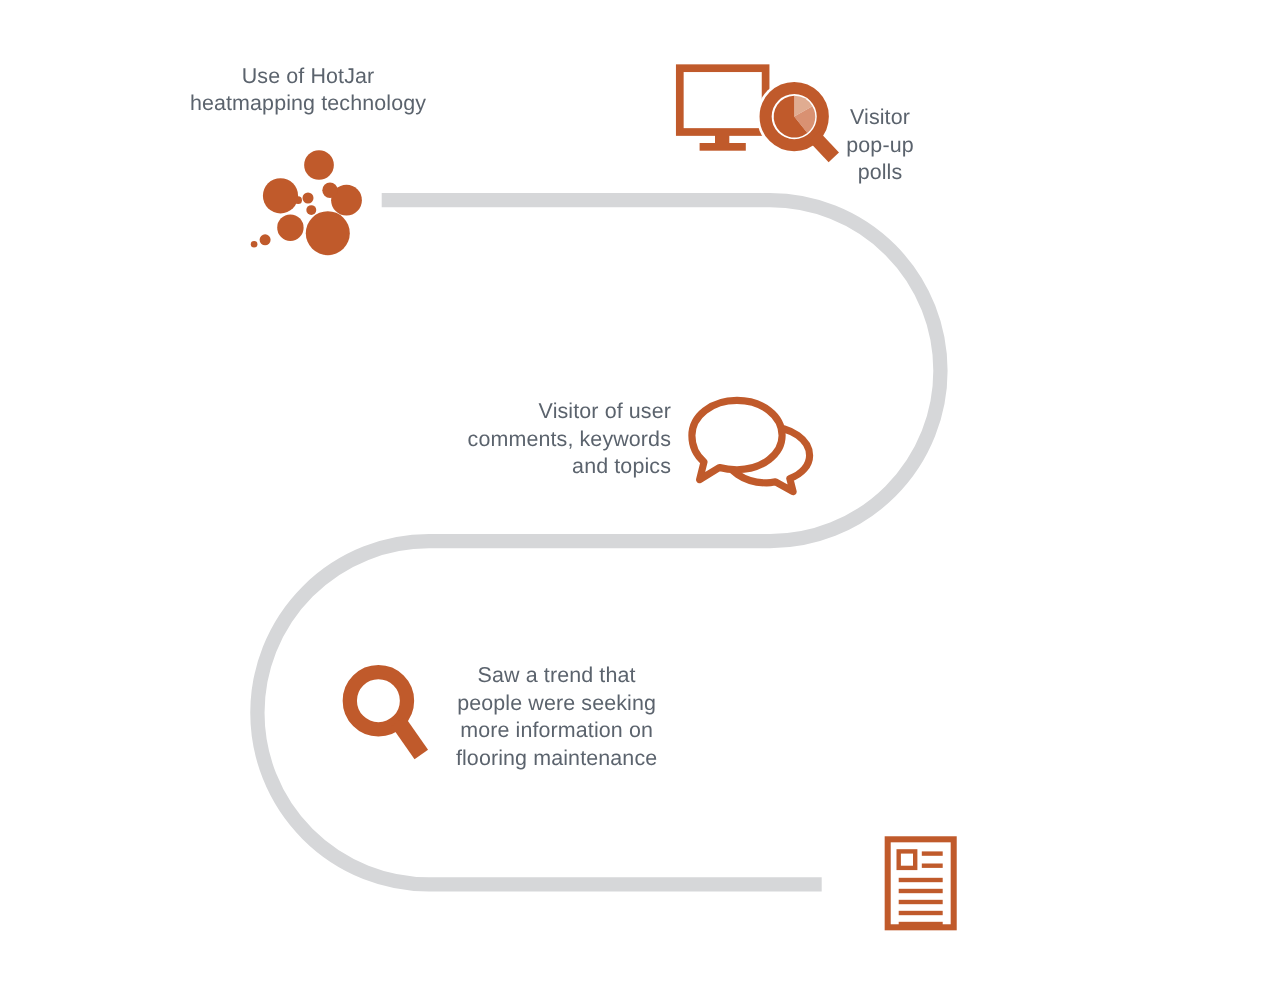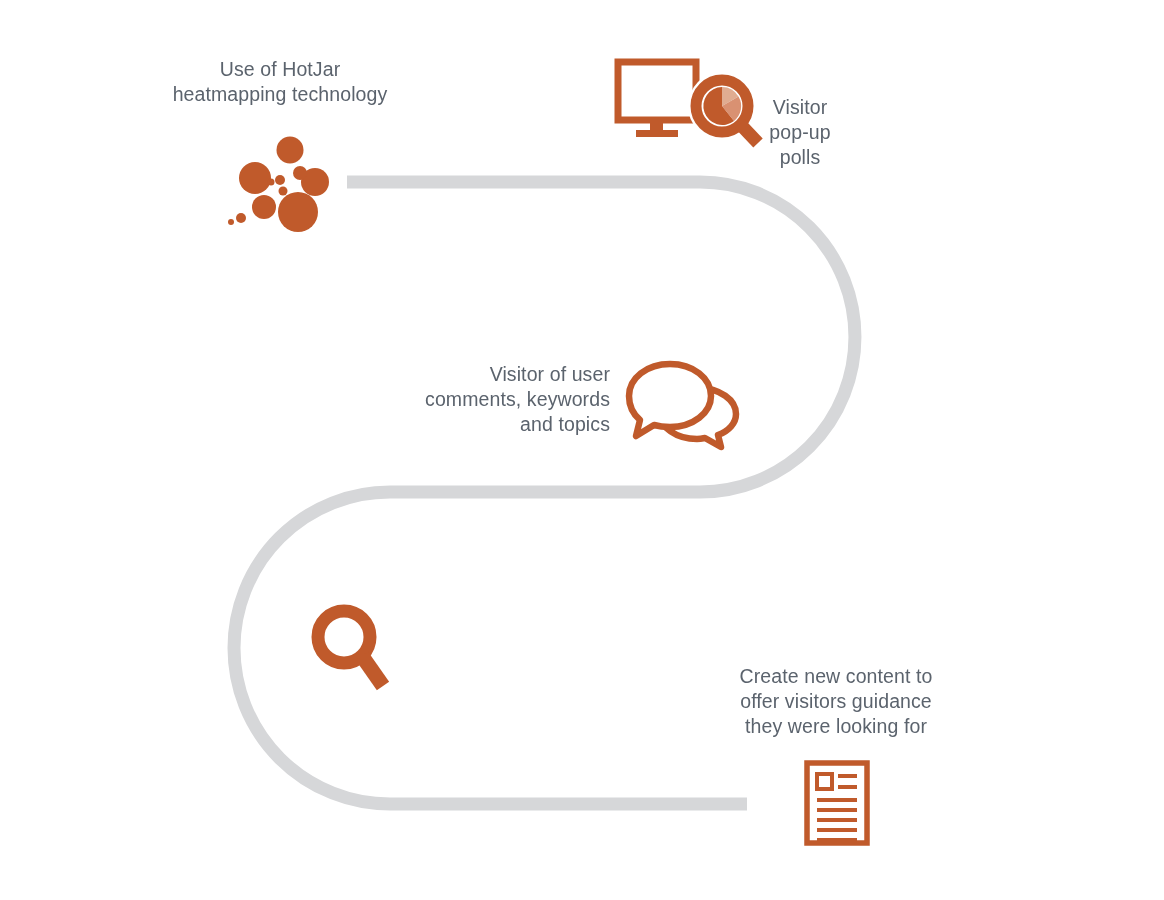--- a/index.html
+++ b/index.html
@@ -129,24 +129,25 @@
     </svg>
   </div>
 
   <div class="icon-box" style="left:307px; top:602px;">
     <svg width="86" height="94" viewBox="0 0 86 94">
       <circle cx="37" cy="35" r="26" fill="none" stroke="#c05a2b" stroke-width="13"></circle>
       <line x1="55" y1="54" x2="76" y2="84" stroke="#c05a2b" stroke-width="15" stroke-linecap="butt"></line>
     </svg>
   </div>
 
+  <div class="label c" style="left:392px; top:602px; width:228px;">Saw a trend that
+people were seeking
+more information on
+flooring maintenance</div>
 
-  <div class="label c" style="left:712px; top:664px; width:248px;">Create new content to
-offer visitors guidance
-they were looking for</div>
 
   <div class="icon-box" style="left:804px; top:760px;">
     <svg width="66" height="86" viewBox="0 0 66 86">
       <rect x="3" y="3" width="60" height="80" fill="none" stroke="#c05a2b" stroke-width="5.5"></rect>
 
       <rect x="13" y="14" width="15" height="15" fill="none" stroke="#c05a2b" stroke-width="4"></rect>
 
       <rect x="34" y="14" width="19" height="4" fill="#c05a2b"></rect>
       <rect x="34" y="25" width="19" height="4" fill="#c05a2b"></rect>
 

